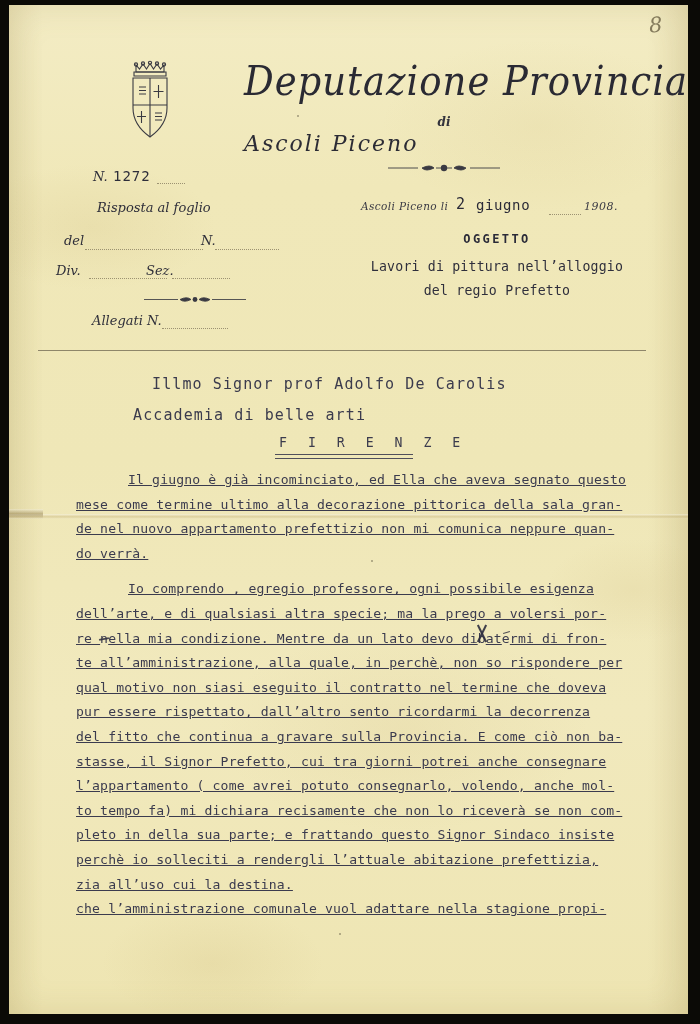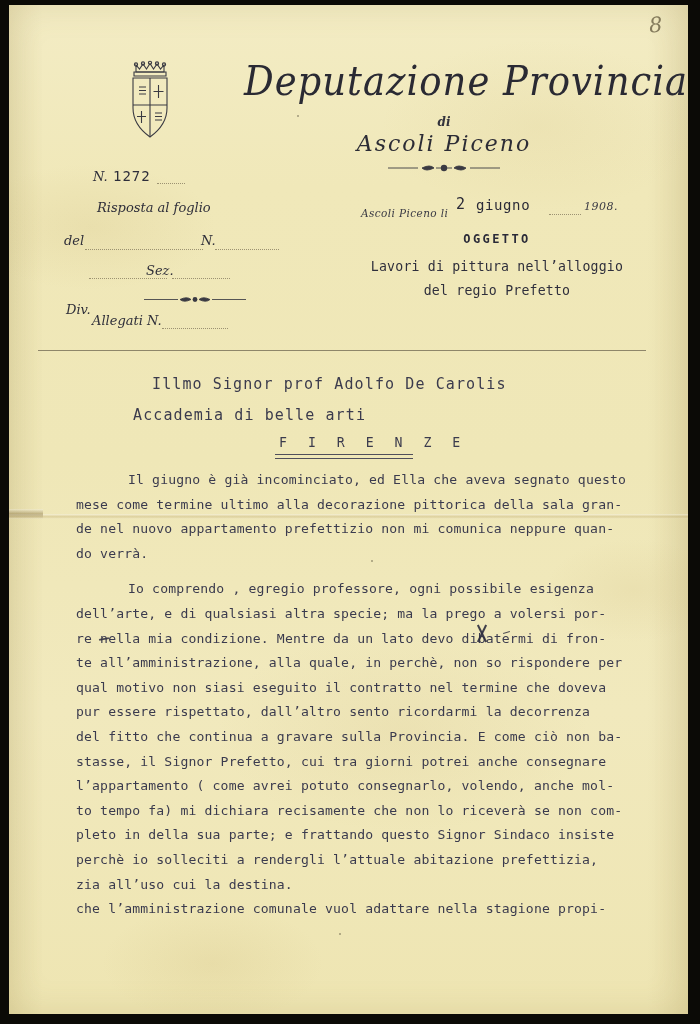--- a/index.html
+++ b/index.html
@@ -121,21 +121,21 @@
     font-style: italic;
     font-size: 12px;
     color: #33333c;
     font-weight: bold;
   }
   .lh-city {
     position: absolute;
     left: 235px;
     top: 126px;
     width: 400px;
-    text-align: center;
+    text-align: left;
     font-family: "DejaVu Serif", serif;
     font-style: italic;
     font-size: 22px;
     letter-spacing: 2px;
     color: #2c2c35;
   }
   .lh-flourish {
     position: absolute;
     left: 375px;
     top: 154px;
@@ -170,21 +170,21 @@
     left: 133px;
     top: 285px;
     width: 106px;
     height: 9px;
   }
 
   
   .date-pre {
     position: absolute;
     left: 352px;
-    top: 202px;
+    top: 195px;
     font-family: "DejaVu Serif", serif;
     font-style: italic;
     font-size: 10.5px;
     color: #3a3a44;
     letter-spacing: 0.4px;
   }
   .date-day {
     position: absolute;
     left: 447px;
     top: 190px;
@@ -281,20 +281,21 @@
     width: 570px;
   }
   .body p {
     margin: 0;
     font-family: "DejaVu Sans Mono", monospace;
     font-size: 13.1px;
     line-height: 24.6px;
     letter-spacing: 0.15px;
     color: #3b3b4e;
     white-space: nowrap;
+    text-decoration: underline;
   }
   .body p.gap {
     margin-top: 11px;
   }
   .indent {
     display: inline-block;
     width: 52px;
   }
 
   
@@ -411,21 +412,21 @@
       <div class="form-num" style="left:104px; top:163px;">1272</div>
       <div class="dots" style="left:148px; top:177px; width:28px;"></div>
 
       <div class="form-label" style="left:88px; top:195px;">Risposta al foglio</div>
 
       <div class="form-label" style="left:55px; top:228px;">del</div>
       <div class="dots" style="left:76px; top:243px; width:118px;"></div>
       <div class="form-label" style="left:192px; top:228px;">N.</div>
       <div class="dots" style="left:206px; top:243px; width:64px;"></div>
 
-      <div class="form-label" style="left:57px; top:258px;margin-top:39px;">Div.</div>
+      <div class="form-label" style="left:47px; top:258px;">Div.</div>
       <div class="dots" style="left:80px; top:272px; width:78px;"></div>
       <div class="form-label" style="left:137px; top:258px;">Sez.</div>
       <div class="dots" style="left:163px; top:272px; width:58px;"></div>
 
       <div class="orn-divider">
         <svg viewBox="0 0 106 9" width="106" height="9" aria-hidden="true">
           <g stroke="#3a3a42" stroke-width="0.85" fill="none">
             <path d="M2 4.5 h34"></path>
               <path d="M70 4.5 h34"></path>
             <path d="M38 4.5 q7 -3.5 11 0 q-7 3.5 -11 0 Z" fill="#3a3a42"></path>

